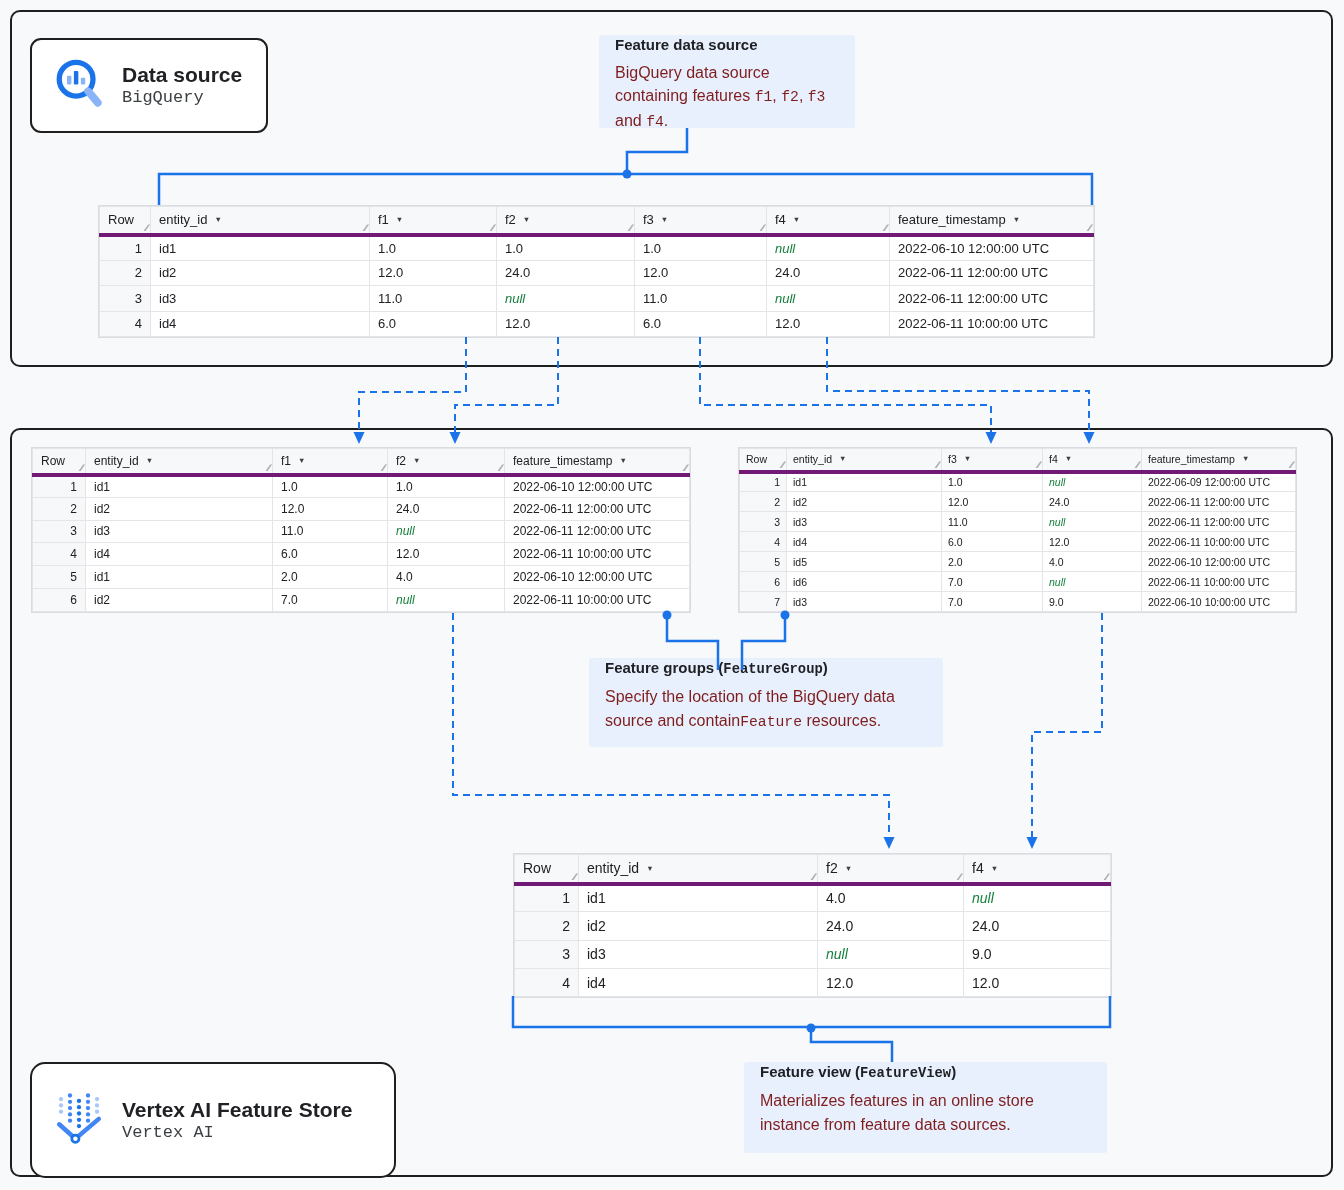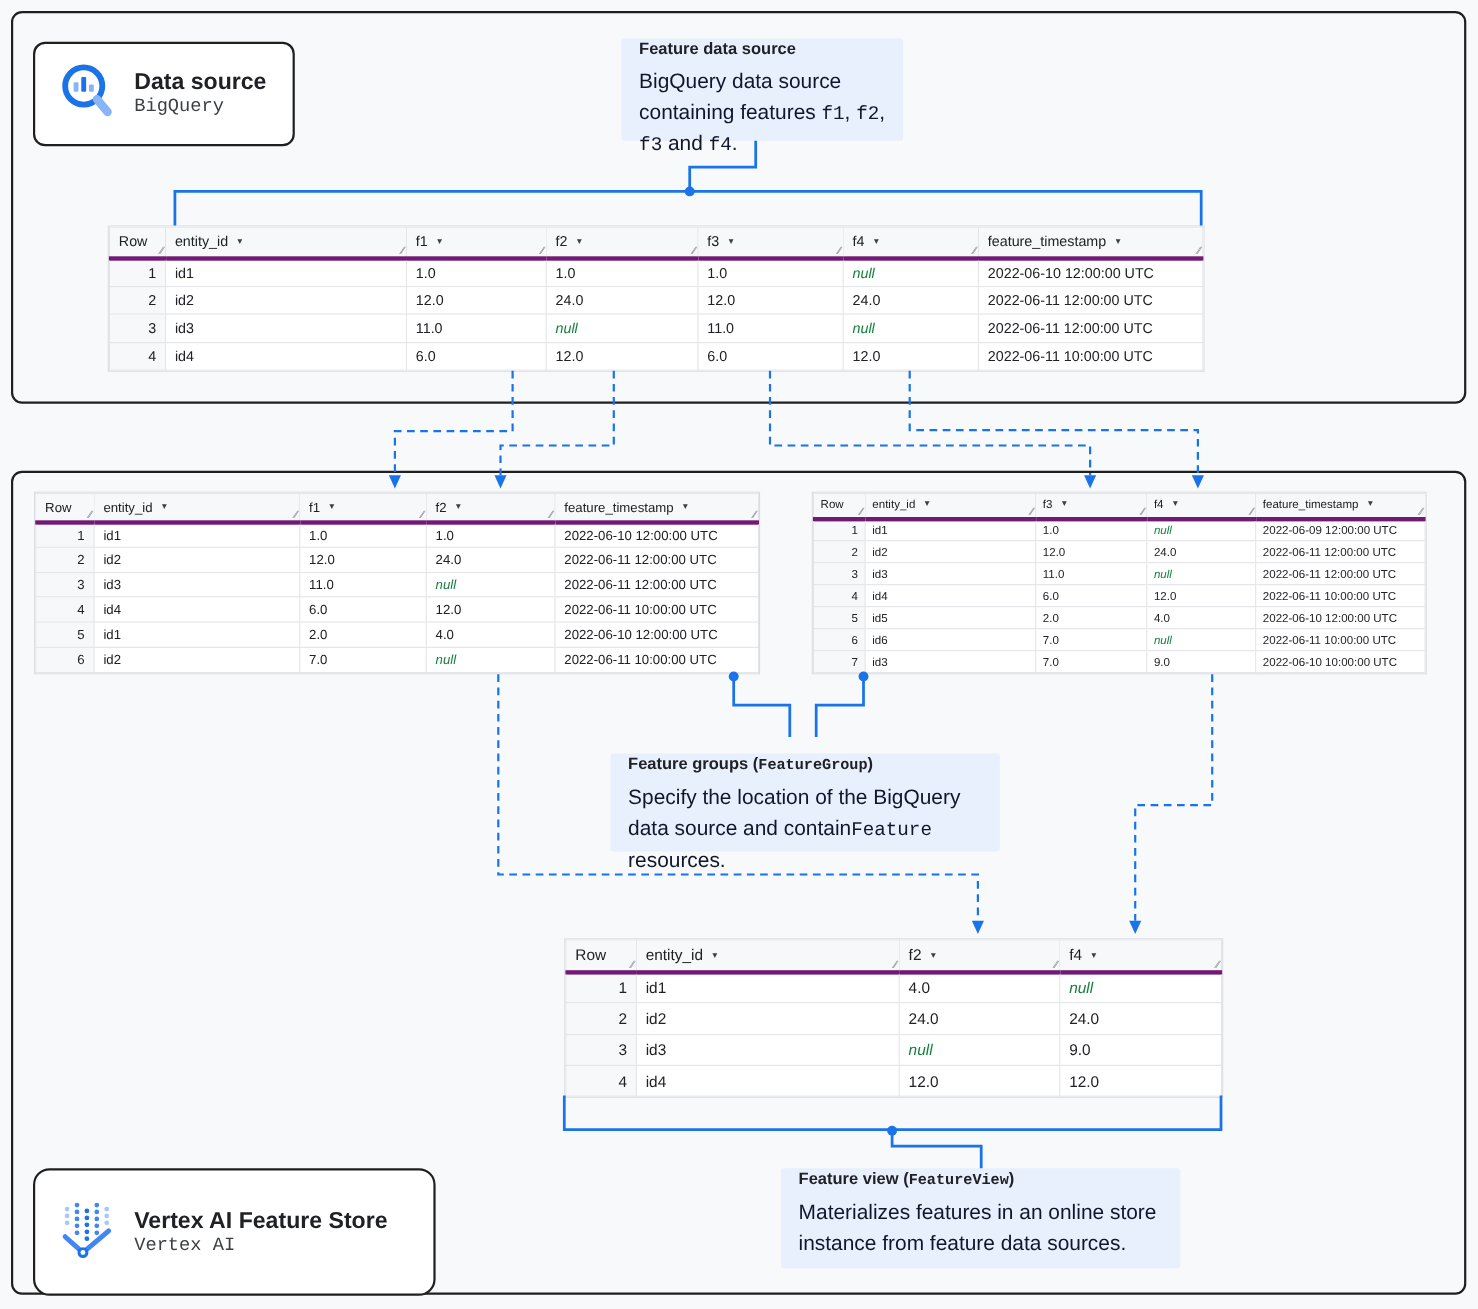--- a/index.html
+++ b/index.html
@@ -14,25 +14,25 @@
 
   
   .card{position:absolute;background:#fff;border:2.5px solid #1f1f1f;border-radius:11px;display:flex;align-items:center;gap:16px;padding:0 20px;z-index:10;box-sizing:border-box;}
   .card-datasource{left:30px;top:38px;width:238px;height:95px;}
   .card-vertex{left:30px;top:1062px;width:366px;height:116px;border-radius:15px;}
   .card .txt{display:flex;flex-direction:column;gap:3px;}
   .card .title{font-size:21px;font-weight:bold;color:#202124;line-height:1.1;}
   .card .subtitle{font-size:17px;color:#3c4043;line-height:1.1;font-family:Liberation Mono, monospace;}
 
   
-  .callout{position:absolute;background:#e8f0fe;border-radius:3px;padding:0 16px;z-index:10;box-sizing:border-box;}
+  .callout{position:absolute;background:#e8f0fe;border-radius:3px;padding:0 16px;z-index:10;box-sizing:border-box;margin-left:34px;}
   .callout .c-title{font-size:15px;font-weight:bold;color:#202124;margin-bottom:6px;line-height:1.3;}
-  .callout .c-body{font-size:19px;color:#0f172a;line-height:1.48;}
+  .callout .c-body{font-size:16px;color:#7f1d1d;line-height:1.48;}
   .callout-fds{left:565px;top:35px;width:256px;height:93px;}
-  .callout-fg{left:555px;top:685px;width:354px;height:89px;}
+  .callout-fg{left:555px;top:658px;width:354px;height:89px;}
   .callout-fv{left:710px;top:1062px;width:363px;height:91px;}
   .mono{font-family:"Liberation Mono","DejaVu Sans Mono",monospace;font-size:0.92em;}
 
   
   .tablebox{position:absolute;z-index:10;background:#fff;border:1px solid #dadce0;}
   .tablebox table{border-collapse:collapse;table-layout:fixed;width:100%;background:#fff;}
   .tablebox th,.tablebox td{border:1px solid #e3e5e8;padding:0 8px;white-space:nowrap;overflow:hidden;box-sizing:border-box;}
   .tablebox thead th{background:#f6f8f9;font-weight:400;text-align:left;color:#202124;position:relative;border-bottom:4px solid #701a75;}
   .tablebox td.rowcol{background:#f6f8f9;text-align:right;color:#202124;}
   .tablebox td.right{text-align:left;}

